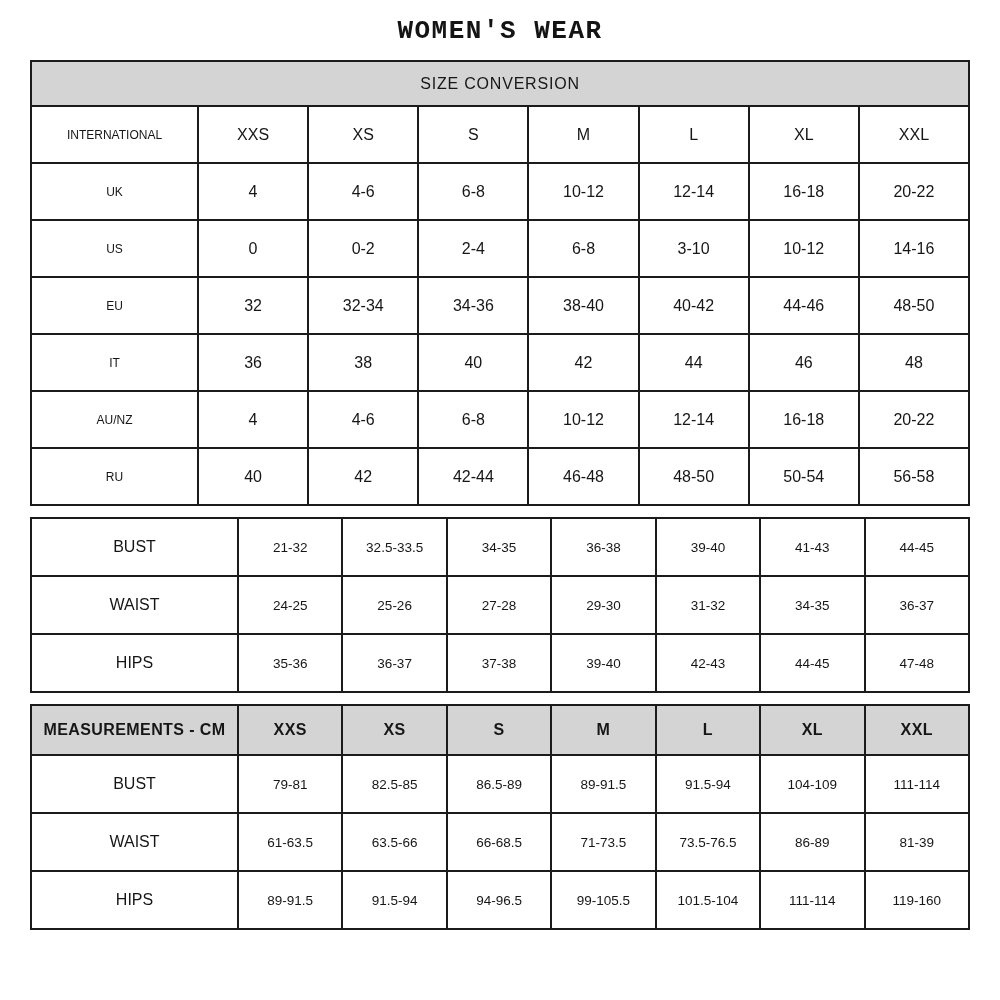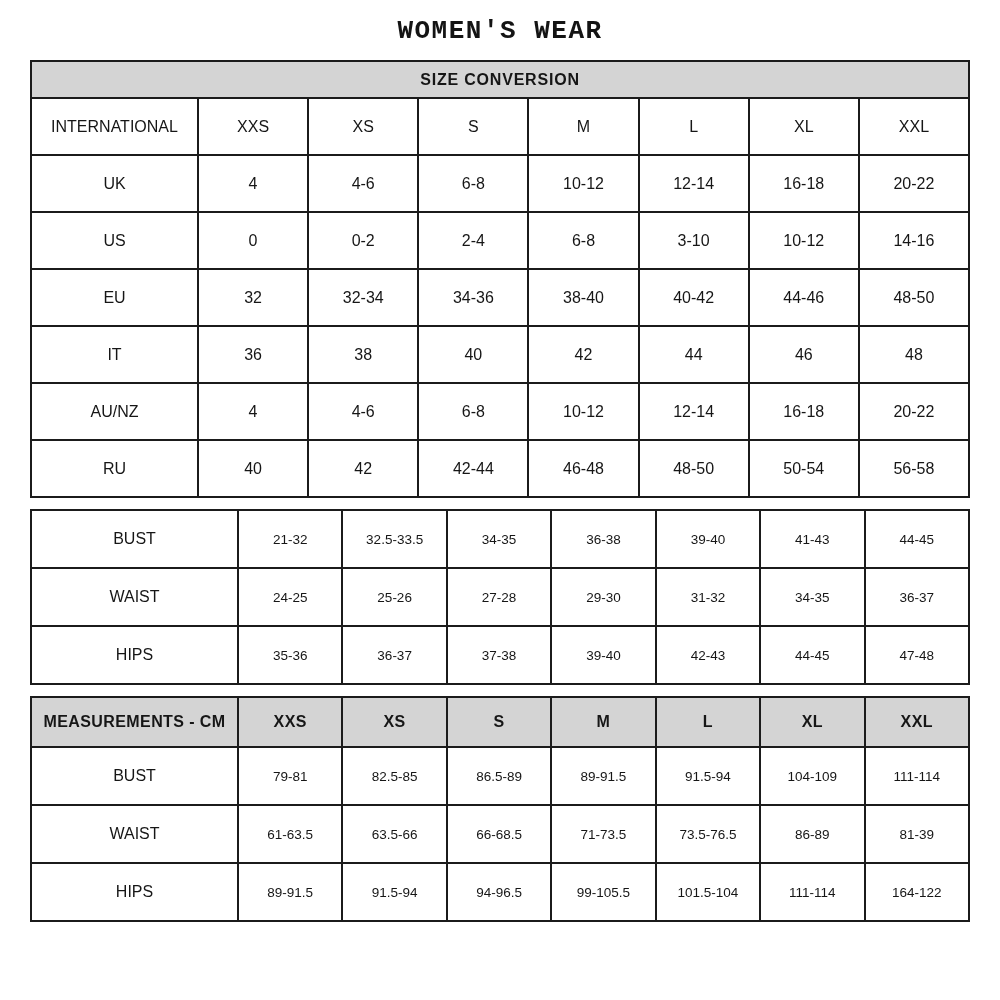--- a/index.html
+++ b/index.html
@@ -28,27 +28,27 @@
   table, td { border: 2px solid #1b1b1b; }
   td {
     text-align: center;
     vertical-align: middle;
     font-size: 16px;
     color: #161616;
   }
   
   .t-conv .span-header {
     background: #d4d4d4;
-    font-weight: bold;
+    font-weight: normal;
     font-size: 16px;
     letter-spacing: 0.8px;
-    height: 37px;
+    height: 45px;
   }
   .t-conv td { height: 57px; }
-  .t-conv .row-label { font-size: 16px; }
+  .t-conv .row-label { font-size: 12px; }
   
   .t-meas td { height: 58px; }
   .t-meas .head-row td {
     background: #d4d4d4;
     font-weight: bold;
     font-size: 16px;
     height: 50px;
     letter-spacing: 0.4px;
   }
   .t-meas .row-label { font-size: 16px; }
@@ -238,18 +238,18 @@
           <td class="value-cell">81-39</td>
         </tr>
         <tr>
           <td class="row-label">HIPS</td>
           <td class="value-cell">89-91.5</td>
           <td class="value-cell">91.5-94</td>
           <td class="value-cell">94-96.5</td>
           <td class="value-cell">99-105.5</td>
           <td class="value-cell">101.5-104</td>
           <td class="value-cell">111-114</td>
-          <td class="value-cell">164-122</td>
+          <td class="value-cell">119-160</td>
         </tr>
       </tbody>
   </table>
 
 </div>
 
 </body></html>

